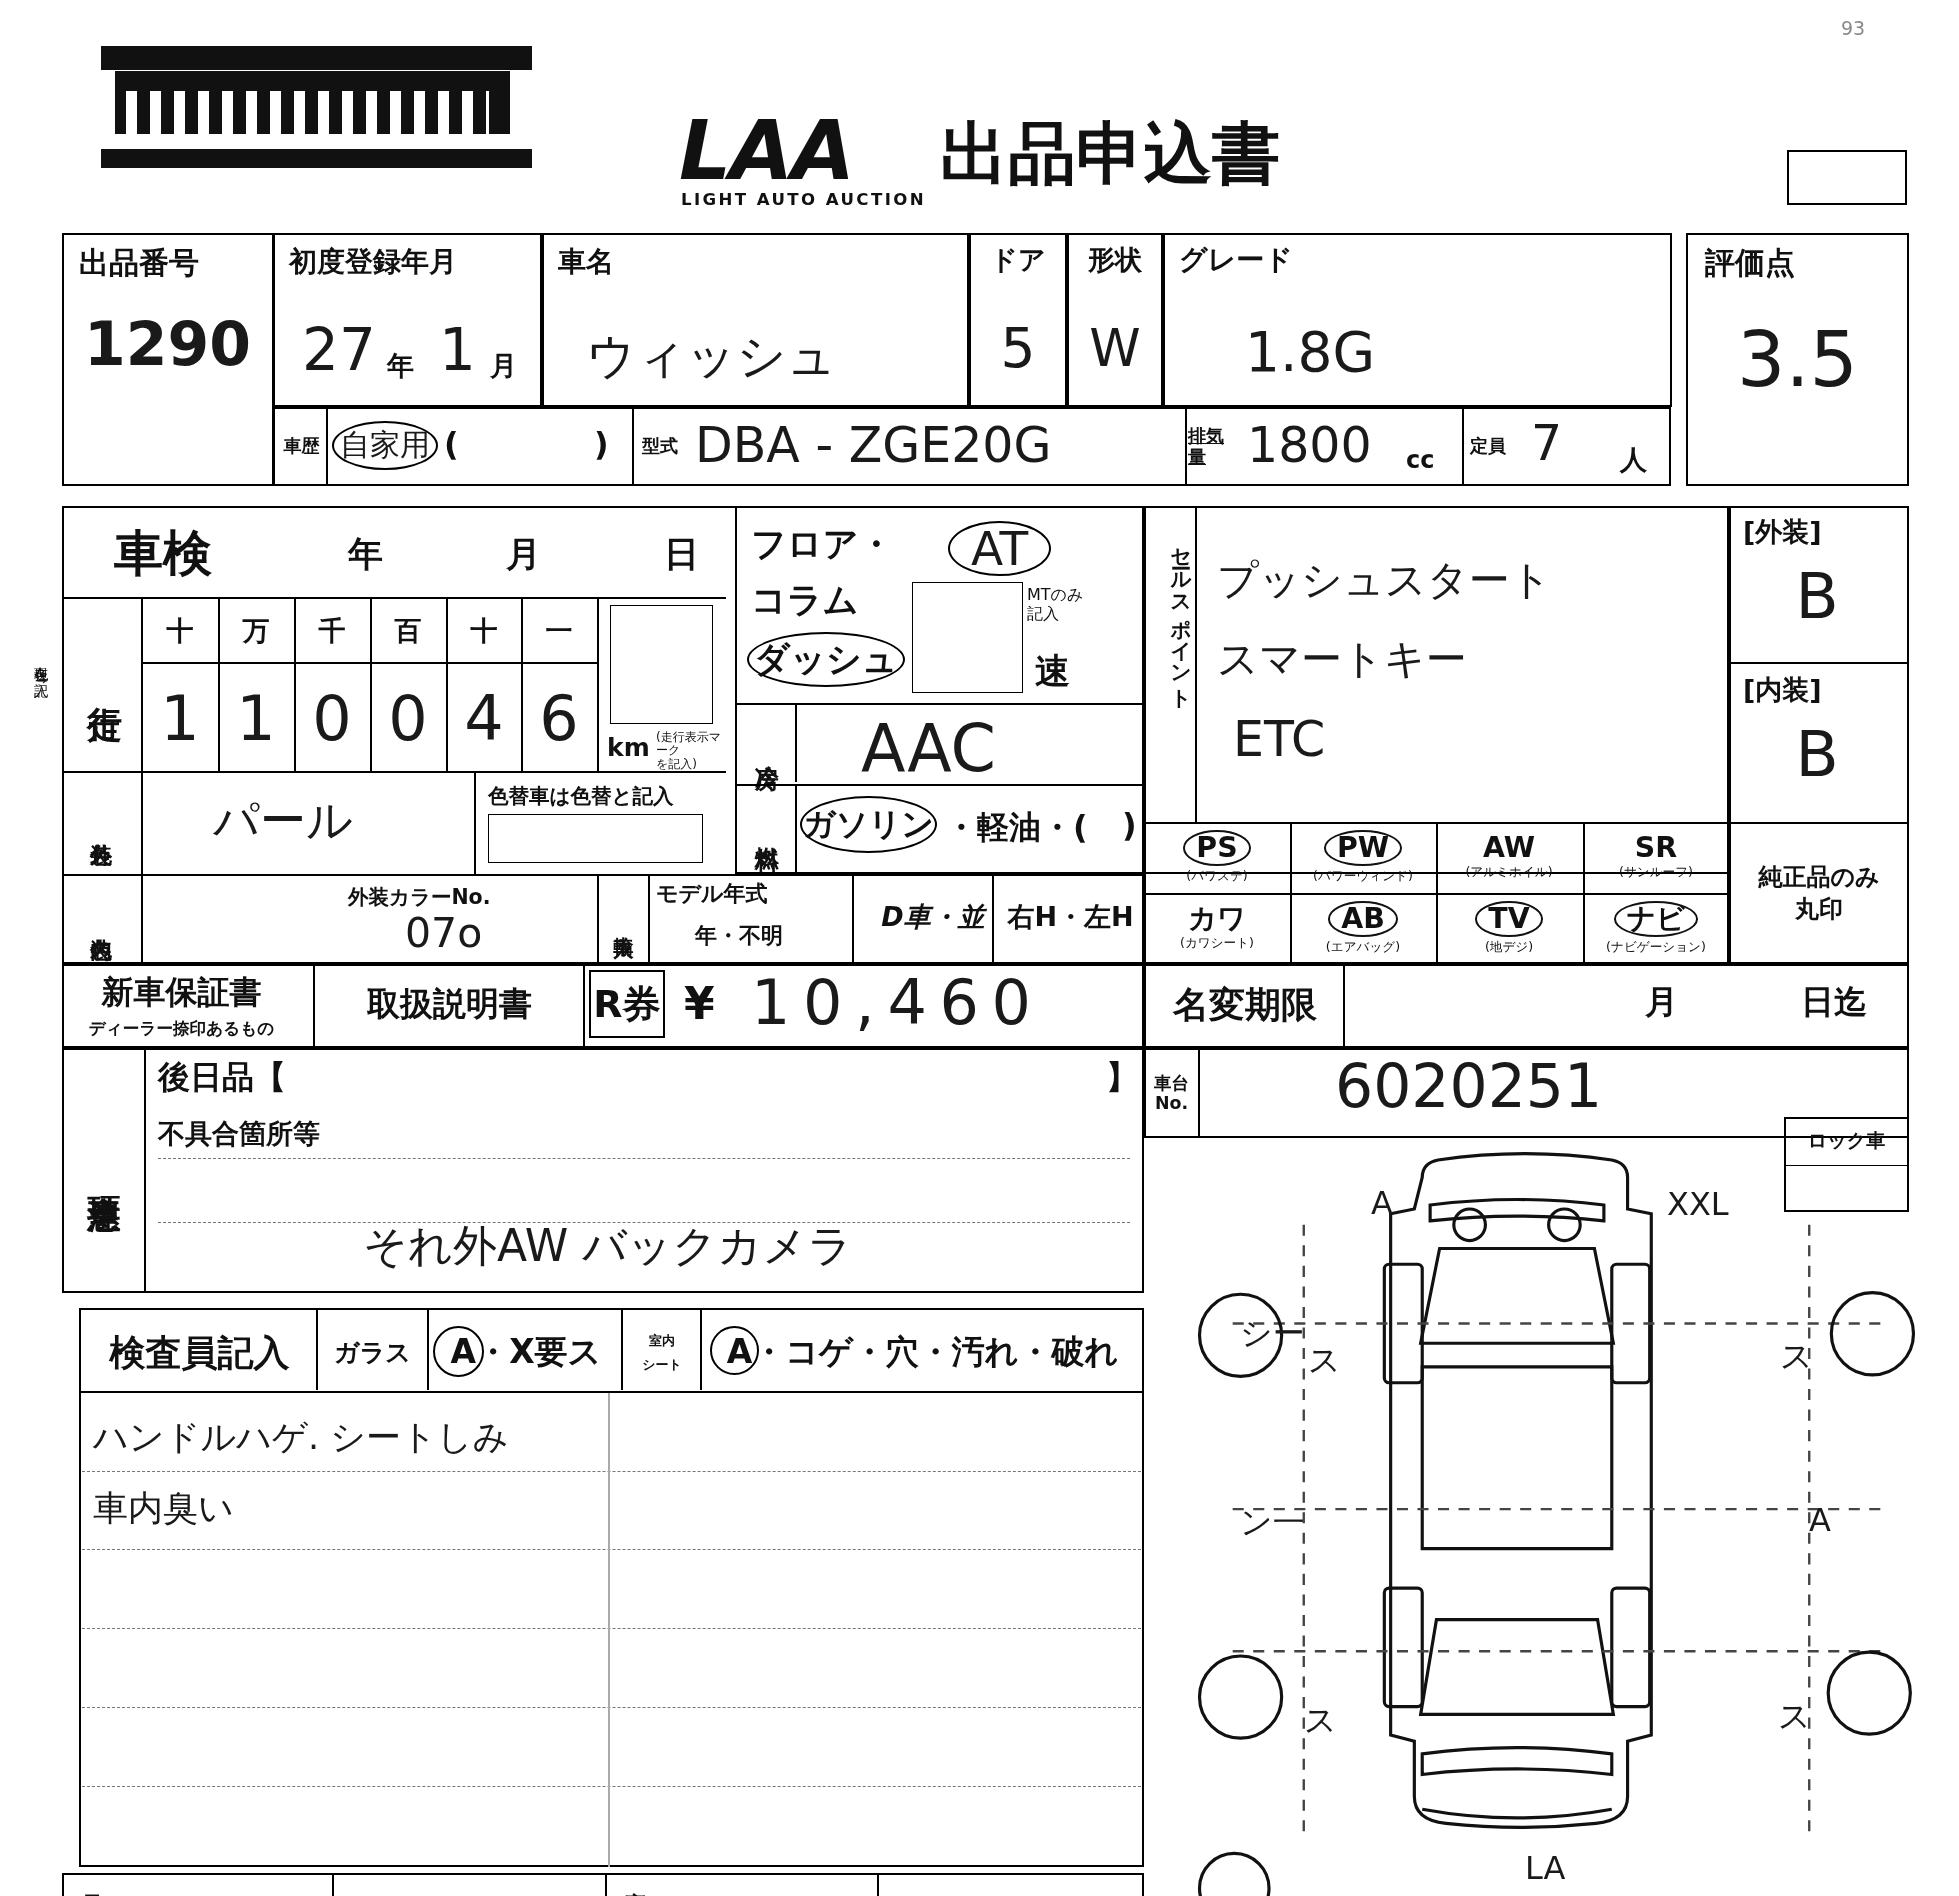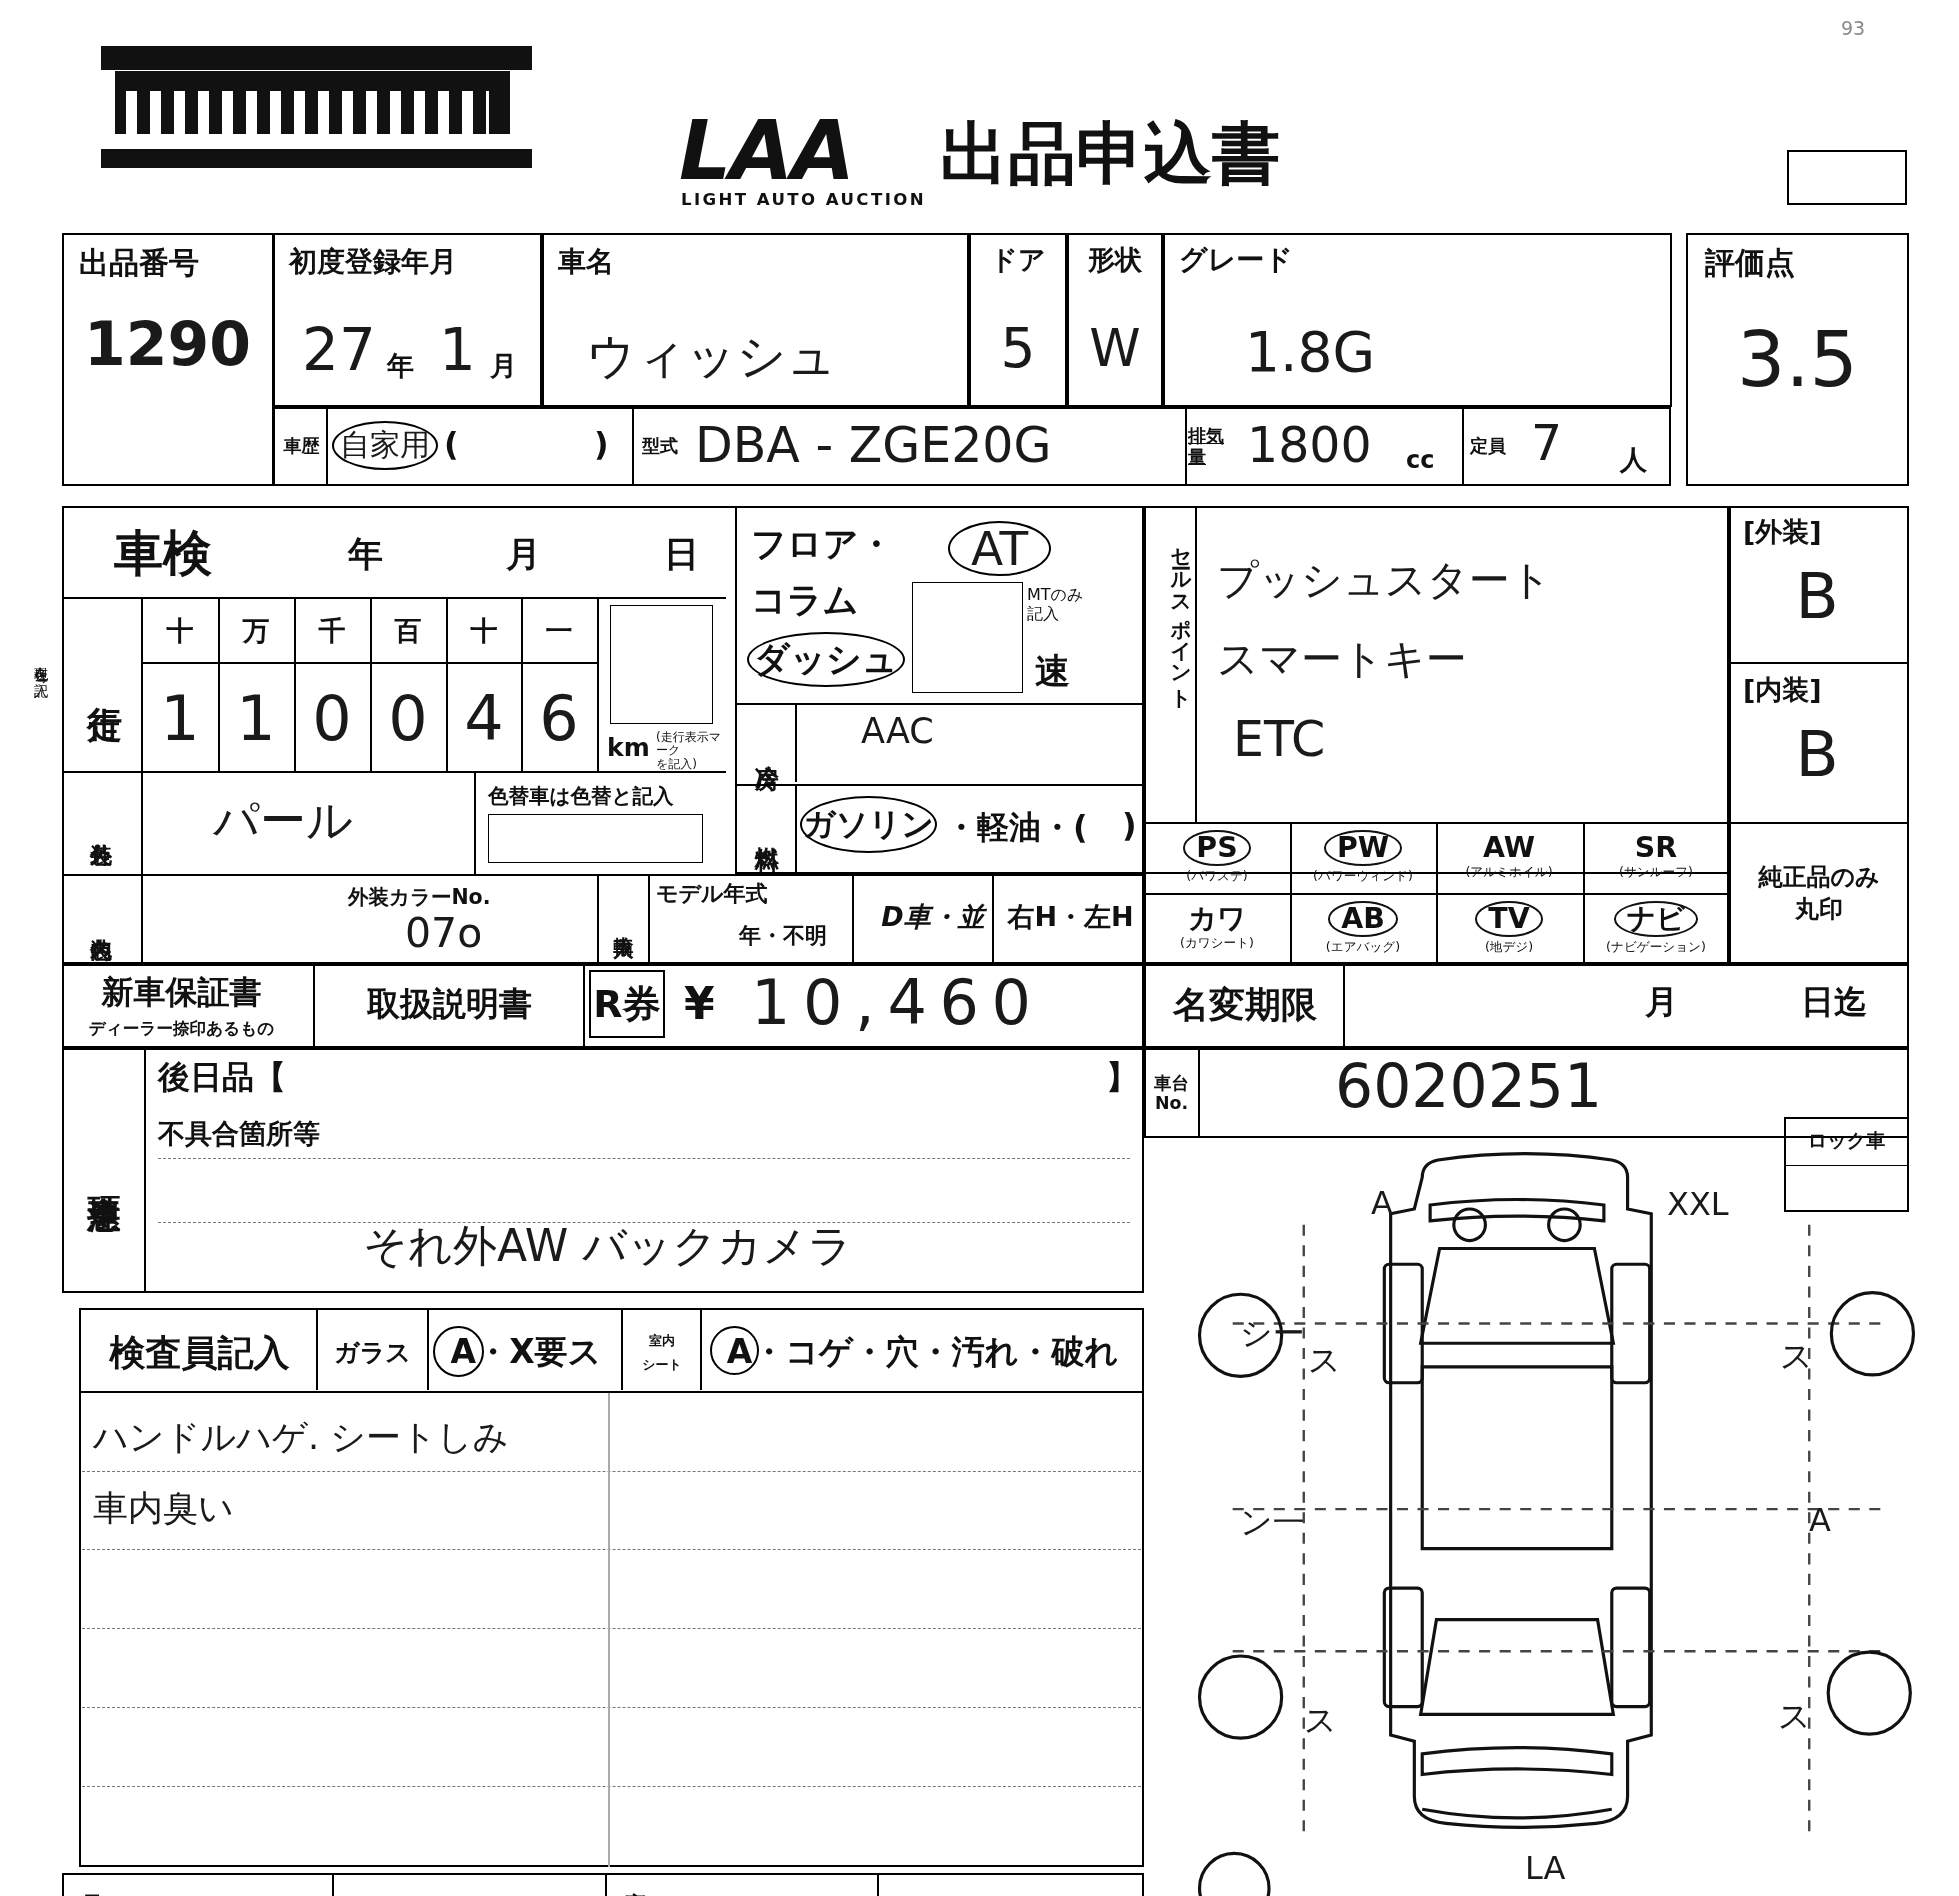--- a/index.html
+++ b/index.html
@@ -137,40 +137,40 @@
   <div class="hl" style="left:62px;top:874px;width:1082px;height:2.4px;"></div>
 
   <div class="lbl ctr" style="left:70px;top:883px;width:63px;height:76px;font-size:22px;line-height:27px;writing-mode:vertical-rl;text-orientation:upright;">内装色</div>
   <div class="vl" style="left:141px;top:874px;width:2.4px;height:90px;"></div>
   <div class="lbl" style="left:348px;top:883px;font-size:20.5px;">外装カラーNo.</div>
   <div class="hw" style="left:405px;top:909px;font-size:41px;">07o</div>
   <div class="vl" style="left:597px;top:874px;width:2.4px;height:90px;"></div>
   <div class="lbl ctr" style="left:602px;top:883px;width:44px;height:76px;font-size:20px;line-height:24px;writing-mode:vertical-rl;text-orientation:upright;">輸入車</div>
   <div class="vl" style="left:648px;top:874px;width:1.6px;height:90px;"></div>
   <div class="lbl" style="left:656px;top:879px;font-size:22px;">モデル年式</div>
-  <div class="lbl" style="left:695px;top:921px;font-size:22px;margin-left:44px;">年・不明</div>
+  <div class="lbl" style="left:695px;top:921px;font-size:22px;">年・不明</div>
   <div class="vl" style="left:852px;top:874px;width:2.4px;height:90px;"></div>
   <div class="lbl ctr" style="left:858px;top:893px;width:150px;height:47px;font-size:27px;font-style:italic;">D車・並</div>
   <div class="vl" style="left:992px;top:874px;width:2.4px;height:90px;"></div>
   <div class="lbl ctr" style="left:997px;top:893px;width:147px;height:47px;font-size:27px;">右H・左H</div>
 
   <div class="xs" style="position:absolute;left:22px;top:656px;width:27px;font-size:14.2px;line-height:17.4px;writing-mode:vertical-rl;text-orientation:upright;">現在色を記入→</div>
 
   <div class="bx" style="left:735px;top:506px;width:409px;height:368px;border-left-width:2.4px;"></div>
   <div class="lbl" style="left:751px;top:521px;font-size:35px;">フロア・</div>
   <div class="lbl" style="left:751px;top:577px;font-size:35px;">コラム</div>
   <div class="lbl ctr oval" style="left:747px;top:632px;width:158px;height:55px;font-size:35px;">ダッシュ</div>
   <div class="hw ctr" style="left:948px;top:521px;width:103px;height:55px;font-size:47px;border:2.4px solid #000;border-radius:50%;">AT</div>
   <div class="bx thin" style="left:912px;top:582px;width:111px;height:111px;"></div>
   <div class="xs" style="position:absolute;left:1027px;top:585px;width:79px;font-size:16px;line-height:19px;">MTのみ<br>記入</div>
   <div class="lbl" style="left:1035px;top:648px;font-size:35px;">速</div>
   <div class="hl" style="left:735px;top:703px;width:409px;height:2.4px;"></div>
   <div class="lbl ctr" style="left:741px;top:711px;width:51px;height:71px;font-size:24px;line-height:28.4px;writing-mode:vertical-rl;text-orientation:upright;">冷房</div>
   <div class="vl" style="left:795px;top:703px;width:1.6px;height:79px;"></div>
-  <div class="hw" style="left:861px;top:711px;font-size:35px;">AAC</div>
+  <div class="hw" style="left:861px;top:711px;font-size:65px;">AAC</div>
   <div class="hl" style="left:735px;top:784px;width:409px;height:2.4px;"></div>
   <div class="lbl ctr" style="left:741px;top:790px;width:51px;height:75px;font-size:24px;line-height:28.4px;writing-mode:vertical-rl;text-orientation:upright;">燃料</div>
   <div class="vl" style="left:795px;top:784px;width:1.6px;height:90px;"></div>
   <div class="lbl ctr oval" style="left:800px;top:796px;width:137px;height:57px;font-size:32px;">ガソリン</div>
   <div class="lbl" style="left:945px;top:806px;font-size:32px;">・軽油・(</div>
   <div class="lbl" style="left:1122px;top:806px;font-size:32px;">)</div>
 
   <div class="bx" style="left:1144px;top:506px;width:585px;height:368px;"></div>
   <div class="vl" style="left:1195px;top:506px;width:2.4px;height:316px;"></div>
   <div class="lbl" style="position:absolute;left:1147px;top:534px;width:46px;font-size:20.5px;line-height:25px;writing-mode:vertical-rl;text-orientation:upright;">セールスポイント</div>

